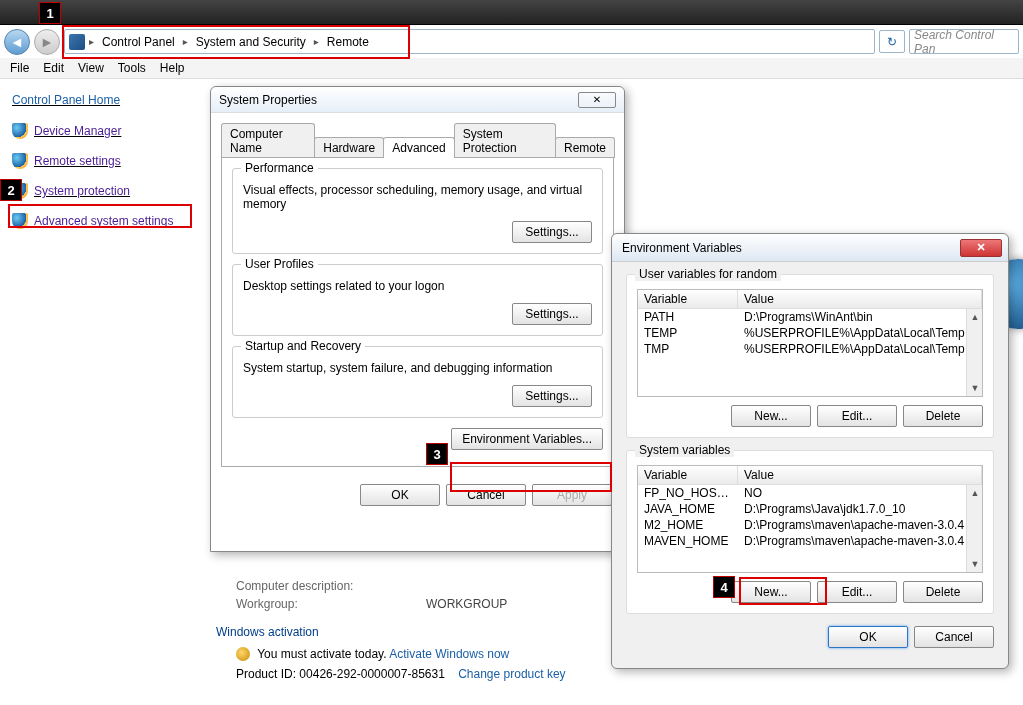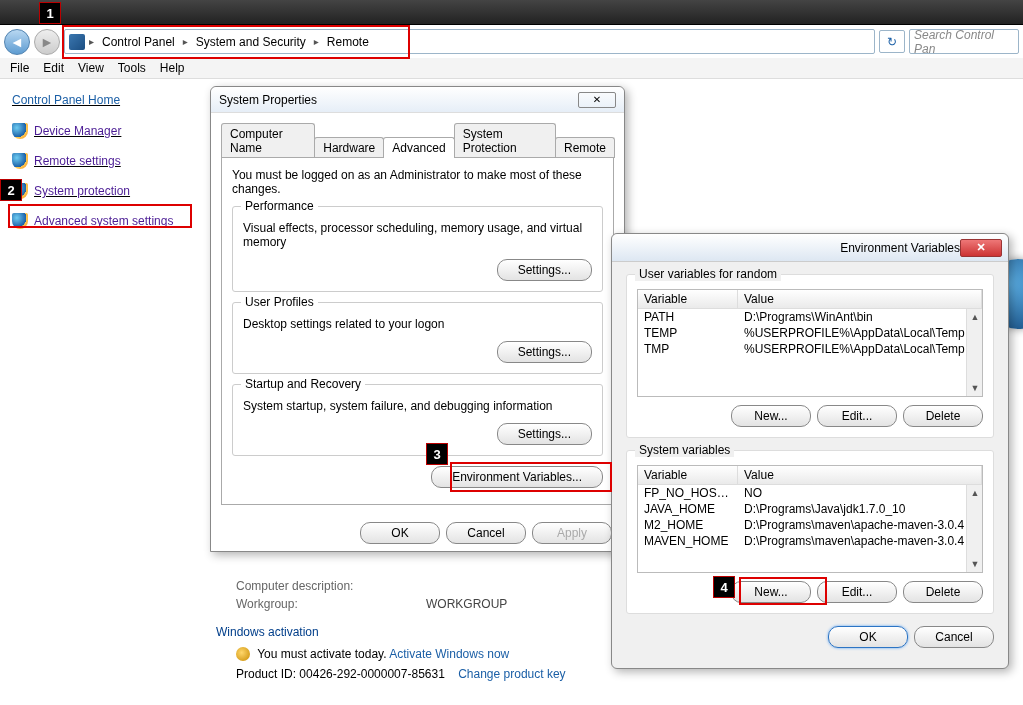--- a/index.html
+++ b/index.html
@@ -29,25 +29,25 @@
 .dlg-sys{ left:210px; top:86px; width:415px; height:466px;}
 .dlg-title{ height:26px; display:flex; align-items:center; justify-content:space-between; padding:0 8px; background:linear-gradient(180deg,#fff,#E6EEF7); border-bottom:1px solid #ddd; border-radius:6px 6px 0 0;}
 .dlg-x{ width:38px; height:16px; border:1px solid #888; border-radius:2px; display:flex; align-items:center; justify-content:center; font-size:10px;}
 .tab-row{ display:flex; align-items:flex-end; padding:10px 10px 0 10px; gap:0;}
 .tab{ border:1px solid #aaa; border-bottom:none; padding:3px 8px; background:#F0F0F0; font-size:12px; border-radius:3px 3px 0 0; margin-right:-1px;}
 .tab.active{ background:#fff; position:relative; z-index:2;}
 .tab-body{ border:1px solid #aaa; margin:0 10px 8px 10px; padding:10px 10px 16px 10px; background:#fff; position:relative; top:-1px;}
 .groupbox{ border:1px solid #ccc; border-radius:3px; padding:14px 10px 10px 10px; margin-bottom:10px; position:relative;}
 .group-lbl{ position:absolute; top:-8px; left:8px; background:#fff; padding:0 4px; font-size:12px; color:#000;}
 .group-desc{ font-size:12px; color:#000; margin-bottom:10px;}
-.btn{ min-width:80px; height:22px; border:1px solid #888; border-radius:10px; background:linear-gradient(180deg,#fff,#E3E3E3); font-size:12px; display:inline-flex; align-items:center; justify-content:center; padding:0 20px;}
+.btn{ min-width:80px; height:22px; border:1px solid #888; border-radius:2px; background:linear-gradient(180deg,#fff,#E3E3E3); font-size:12px; display:inline-flex; align-items:center; justify-content:center; padding:0 10px;}
 .btn-row{ display:flex; justify-content:flex-end; gap:6px;}
 .footer-btns{ display:flex; justify-content:flex-end; gap:6px; padding:8px 12px;}
 .dlg-env{ left:611px; top:233px; width:398px; height:436px; border-radius:6px; background:#F0F0F0;}
-.env-title{ height:28px; background:linear-gradient(180deg,#fff,#DDE7F2); border-radius:6px 6px 0 0; display:flex; align-items:center; justify-content:flex-end; padding:0 6px 0 10px; border-bottom:1px solid #ccc;}
+.env-title{ height:28px; background:linear-gradient(180deg,#fff,#DDE7F2); border-radius:6px 6px 0 0; display:flex; align-items:center; justify-content:space-between; padding:0 6px 0 10px; border-bottom:1px solid #ccc;}
 .env-close{ width:42px; height:18px; background:linear-gradient(180deg,#E77,#C33); border:1px solid #933; border-radius:2px; color:#fff; display:flex; align-items:center; justify-content:center; font-weight:bold; font-size:11px;}
 .env-pane{ padding:12px 14px;}
 .varbox{ border:1px solid #ddd; border-radius:3px; padding:14px 10px 10px 10px; margin-bottom:12px; position:relative; background:#fff;}
 .var-lbl{ position:absolute; top:-8px; left:8px; padding:0 4px; font-size:12px; background:#F0F0F0;}
 .listview{ border:1px solid #bbb; background:#fff; height:108px; overflow:hidden; position:relative;}
 .lv-head{ display:flex; background:linear-gradient(180deg,#fff,#EAEAEA); border-bottom:1px solid #ddd;}
 .lv-h{ padding:2px 6px; font-size:12px; border-right:1px solid #ddd;}
 .lv-h.var{ width:100px;}
 .lv-h.val{ flex:1;}
 .lv-row{ display:flex; font-size:12px;}
@@ -142,21 +142,20 @@
     <span class="dlg-x">✕</span>
   </div>
   <div class="tab-row">
     <div class="tab">Computer Name</div>
     <div class="tab">Hardware</div>
     <div class="tab active">Advanced</div>
     <div class="tab">System Protection</div>
     <div class="tab">Remote</div>
   </div>
   <div class="tab-body">
-    <div style="margin-bottom:10px;">You must be logged on as an Administrator to make most of these changes.</div>
     <div class="groupbox">
       <span class="group-lbl">Performance</span>
       <div class="group-desc">Visual effects, processor scheduling, memory usage, and virtual memory</div>
       <div class="btn-row">
           <div class="btn">Settings...</div>
         </div>
     </div>
     <div class="groupbox">
       <span class="group-lbl">User Profiles</span>
       <div class="group-desc">Desktop settings related to your logon</div>

